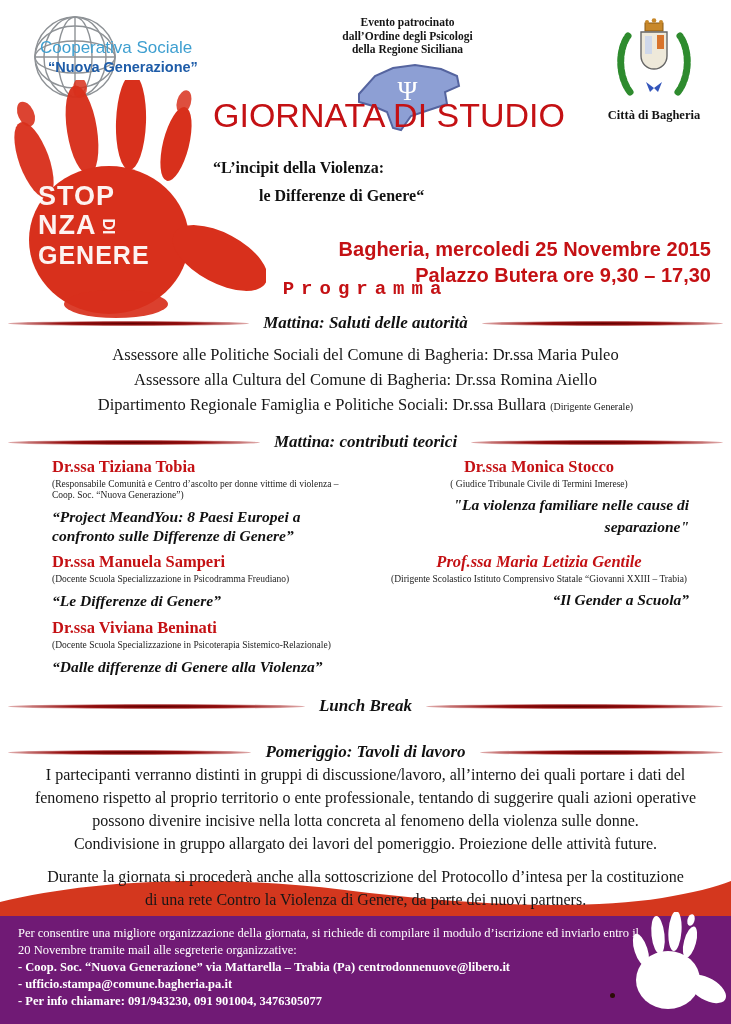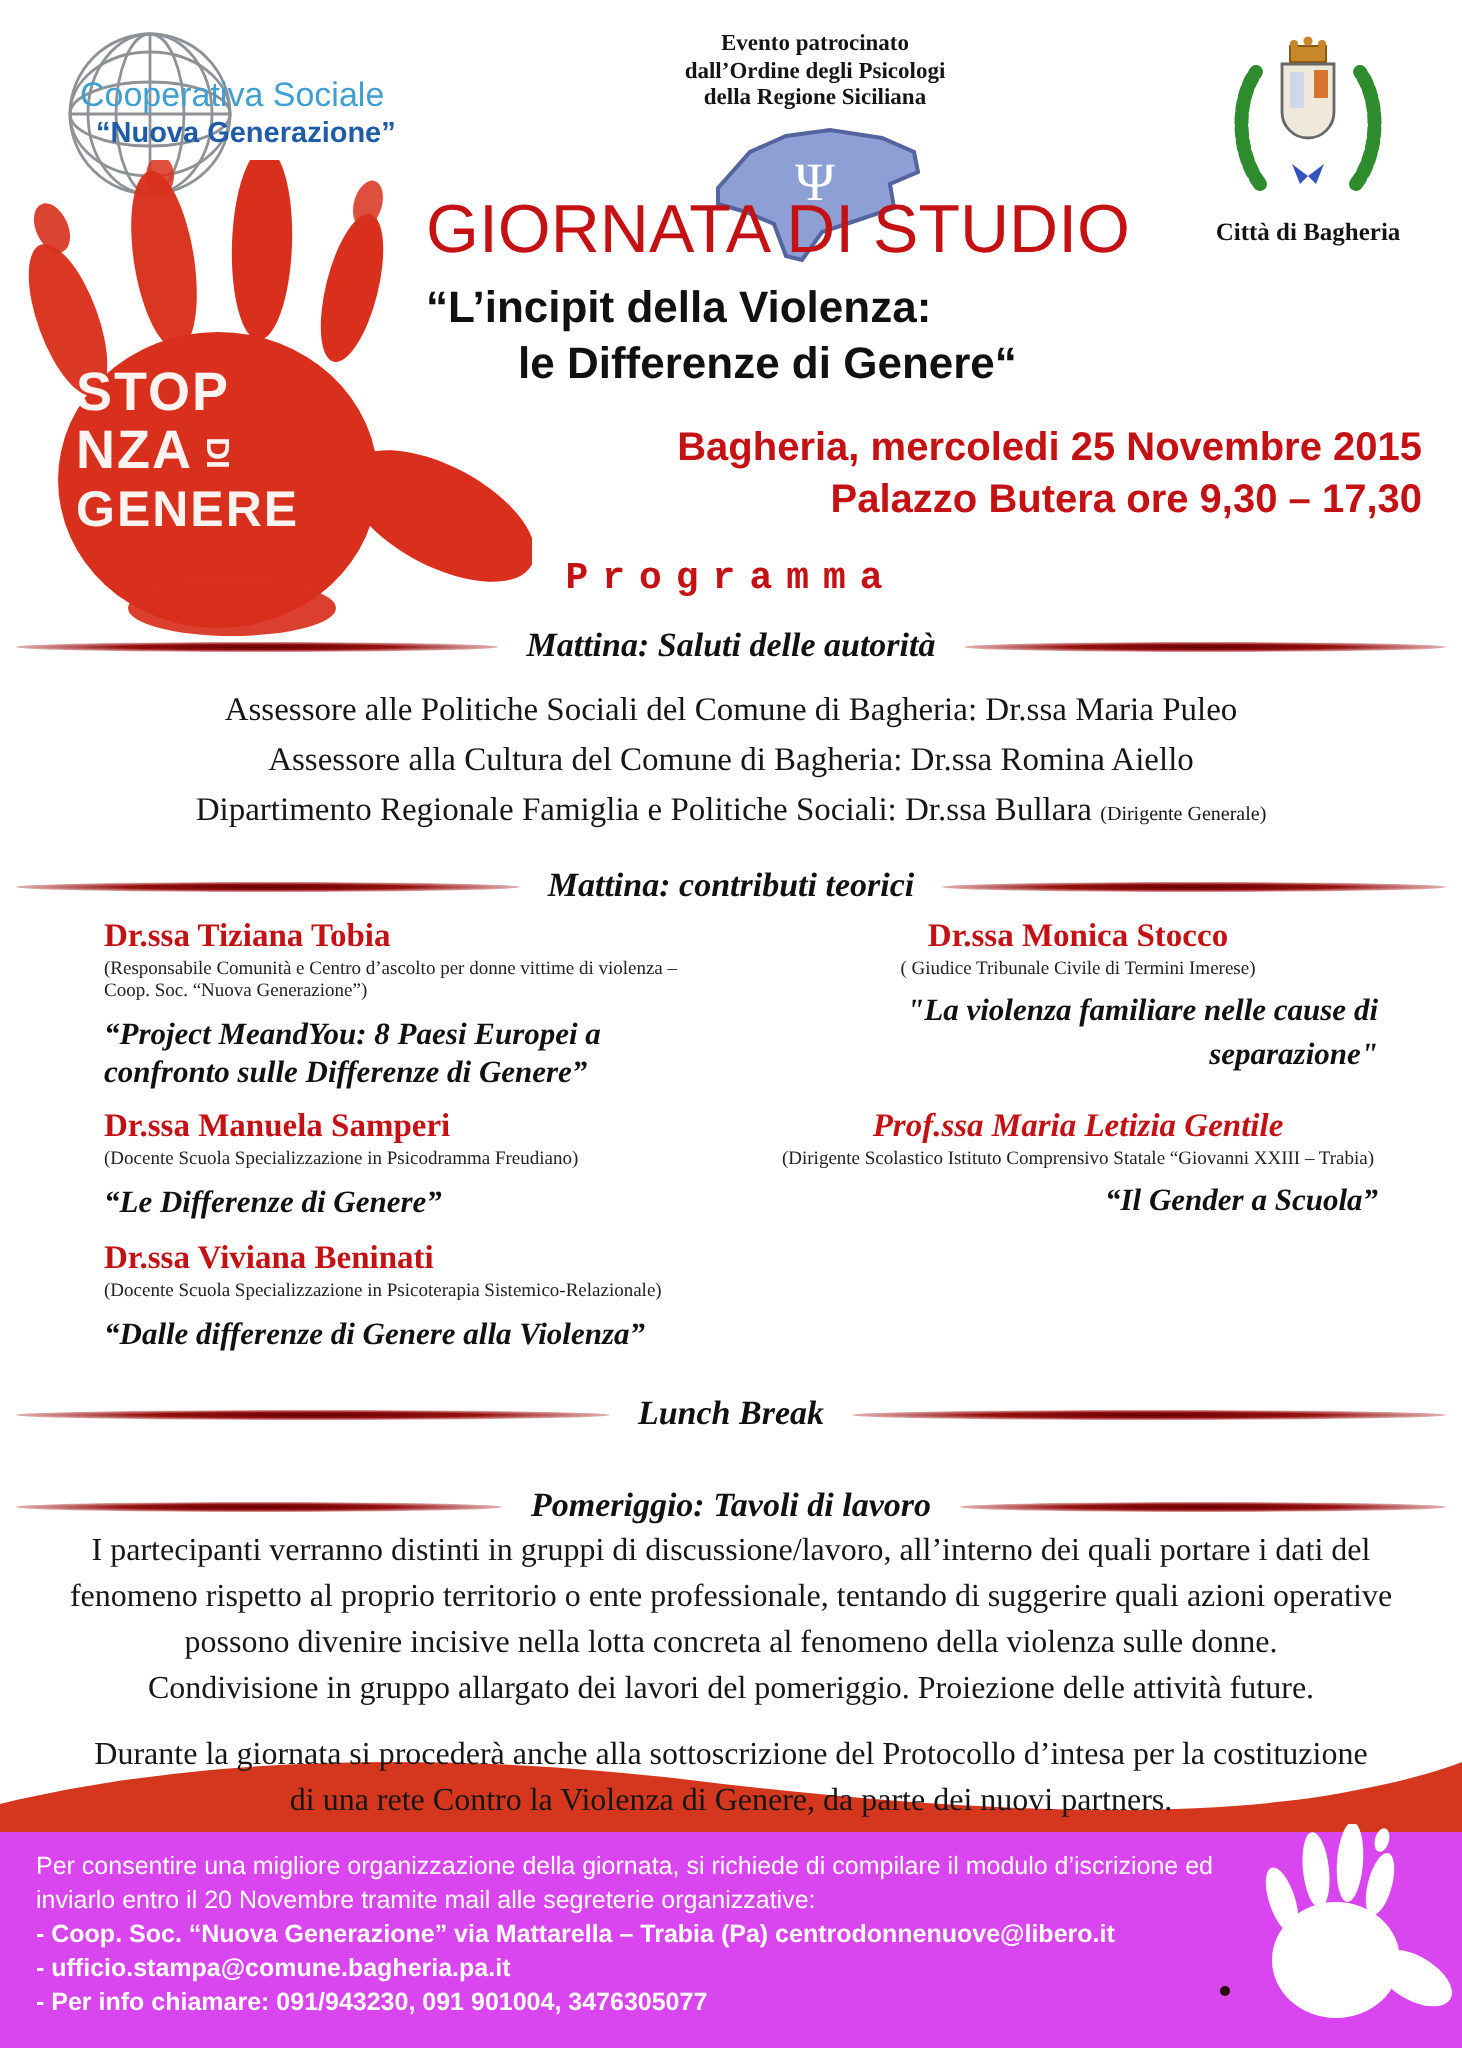--- a/index.html
+++ b/index.html
@@ -28,24 +28,24 @@
   .hand-text{position:absolute;left:44px;top:102px;font-family:"Liberation Sans",sans-serif;
     font-weight:bold;font-size:27px;line-height:29px;color:rgba(255,255,255,.94);
     letter-spacing:1px;}
   .hand-di{display:inline-block;transform:rotate(90deg);font-size:16px;letter-spacing:0;
     vertical-align:middle;margin-left:3px;}
   .hand-genere{font-size:25px;}
   
   .title-area{position:absolute;left:213px;top:96px;width:506px;z-index:3;}
   .main-title{font-family:"Liberation Sans",sans-serif;font-weight:normal;font-size:34px;
     color:#c41114;}
-  .subtitle{font-family:Liberation Sans, sans-serif;font-weight:bold;font-size:22px;
-    line-height:28px;color:#111;margin-top:5px;white-space:nowrap;}
+  .subtitle{font-family:Liberation Serif, serif;font-weight:bold;font-size:16px;
+    line-height:28px;color:#111;margin-top:19px;white-space:nowrap;}
   .sub2{margin-left:46px;}
-  .dates{margin-top:15px;text-align:right;padding-right:8px;
+  .dates{margin-top:26px;text-align:right;padding-right:8px;
     font-family:"Liberation Sans",sans-serif;font-weight:bold;font-size:20px;
     color:#c41114;line-height:26px;white-space:nowrap;}
   
   .flow{position:relative;z-index:2;}
   .programma{margin-top:160px;text-align:center;font-family:"Liberation Mono",monospace;
     font-weight:bold;font-size:19px;letter-spacing:7px;color:#c41114;}
   .divider{display:flex;align-items:center;gap:14px;padding:0 8px;margin-top:12px;height:22px;justify-content:flex-end;}
   .dl{flex:1;height:5px;border-radius:50%;
     background:radial-gradient(ellipse at center,#5e0000 0%,#961111 40%,rgba(185,70,70,.45) 70%,rgba(255,255,255,0) 98%);}
   .sec-head{font-size:17px;font-weight:bold;font-style:italic;white-space:nowrap;color:#111;}
@@ -63,23 +63,23 @@
   .facil{text-align:right;padding-top:4px;}
   .facil-label{font-style:italic;font-size:16.5px;line-height:22px;color:#111;}
   .facil-name{font-size:16.5px;font-weight:bold;font-style:italic;color:#c41114;line-height:22px;margin-top:2px;}
   .facil-role{font-size:10px;line-height:12px;color:#222;}
   .para{font-size:16px;text-align:center;line-height:23px;padding:0 26px;margin-top:0;}
   .concl-text{font-size:16px;text-align:center;line-height:23px;margin-top:0;}
   .protocollo{font-size:16px;text-align:center;line-height:23px;padding:0 40px;margin-top:10px;}
   
   .footer{position:absolute;left:0;bottom:0;width:731px;height:154px;z-index:1;}
   .wave{display:block;width:731px;height:46px;}
-  .footer-body{background:#d946ef;height:108px;position:relative;
+  .footer-body{background:#701a75;height:108px;position:relative;
     padding:9px 84px 0 18px;box-sizing:border-box;color:#ffffff;
-    font-family:Liberation Sans, sans-serif;}
+    font-family:Liberation Serif, serif;}
   .f-intro{font-size:12.5px;line-height:17px;font-weight:normal;}
   .f-item{font-size:12.5px;line-height:17px;font-weight:bold;}
   .footer-hand{position:absolute;right:2px;bottom:8px;}
   .footer-dot{position:absolute;right:116px;bottom:26px;width:5px;height:5px;
     border-radius:50%;background:#2a0c06;}
 </style>
 </head>
 <body>
 
 <div class="header">

